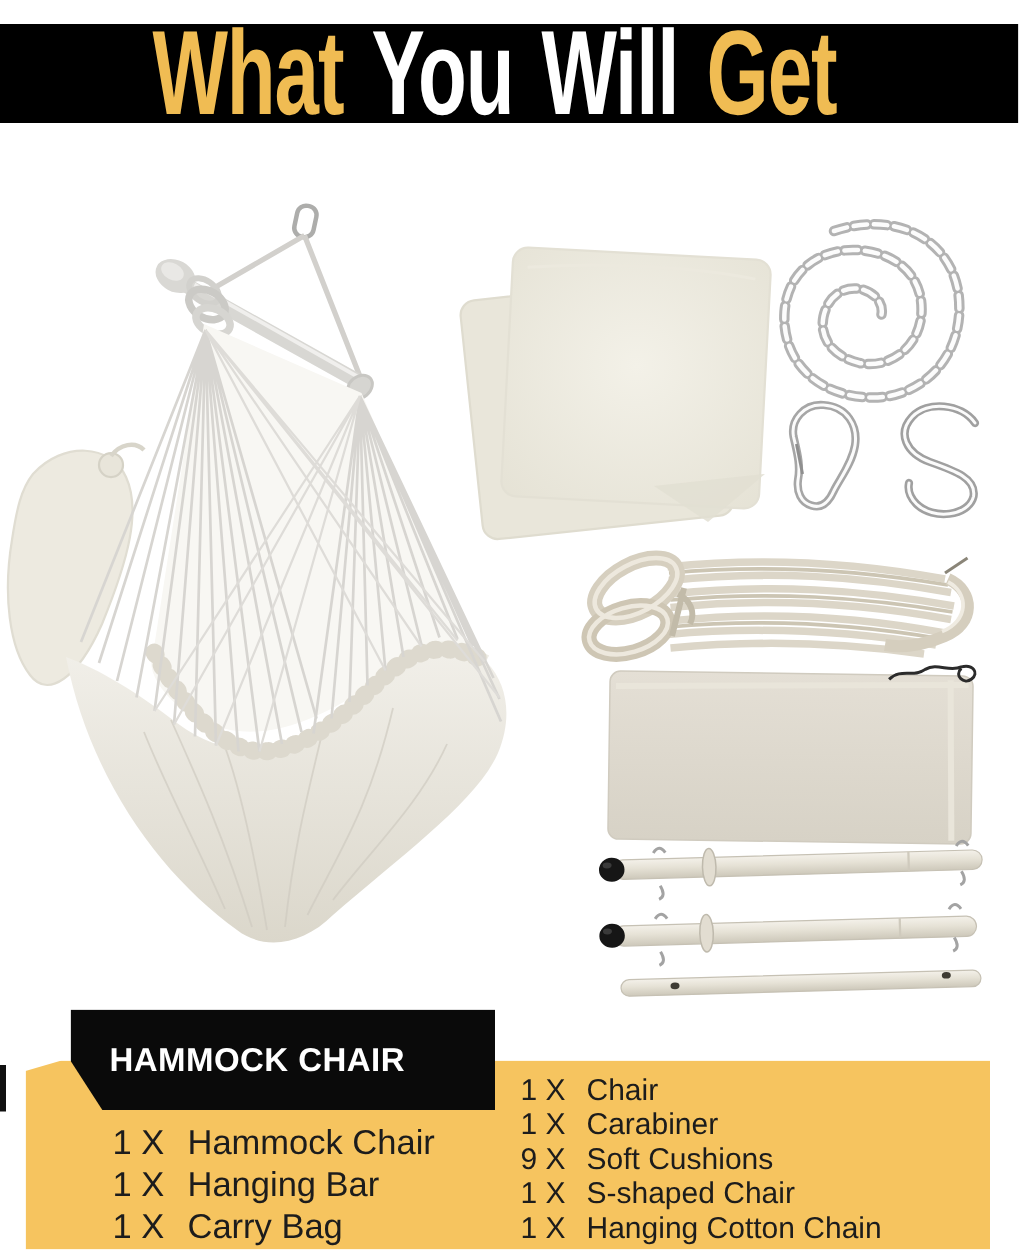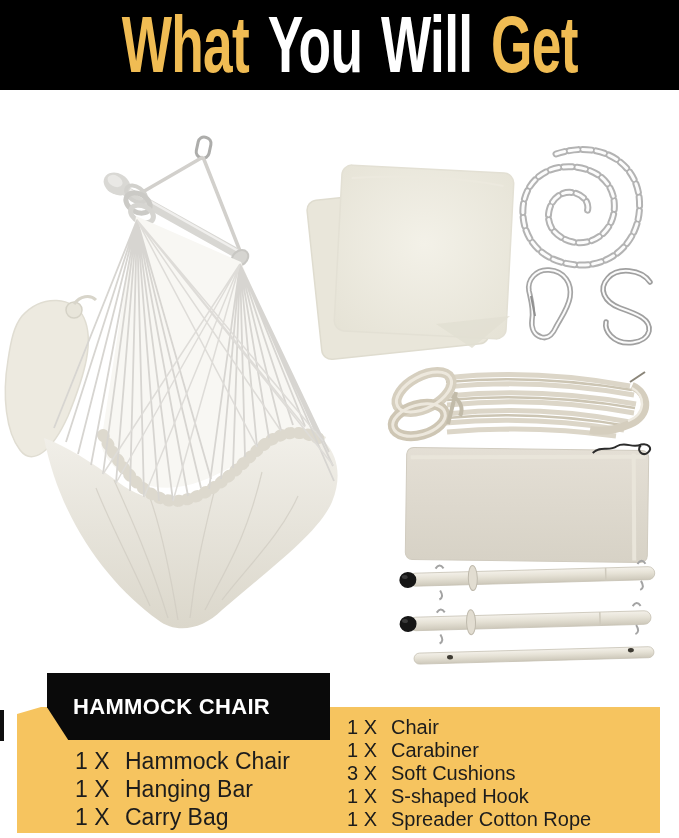--- a/index.html
+++ b/index.html
@@ -2,22 +2,22 @@
 <html><head>
 <meta charset="utf-8">
 <style>
   html,body{margin:0;padding:0;background:#ffffff;}
   .page{
     position:relative;width:679px;height:838px;overflow:hidden;
     background:#ffffff;font-family:"Liberation Sans",sans-serif;
   }
   
   .banner{
-    position:absolute;left:0;top:0;width:679px;height:90px;
-    background:#000000;display:flex;align-items:center;justify-content:flex-end;
+    position:absolute;left:0;top:16px;width:679px;height:66px;
+    background:#000000;display:flex;align-items:center;justify-content:flex-start;
   }
   .banner-title{
     display:flex;align-items:baseline;
     font-weight:700;font-size:74px;line-height:74px;letter-spacing:-1px;
     transform:scale(0.72,1.08);transform-origin:50% 55%;
     white-space:nowrap;
   }
   .banner-title .word{margin:0 13px;}
   
   .art{position:absolute;left:0;top:0;}
@@ -212,26 +212,26 @@
   <div class="list list-right">
     <div class="row">
       <span class="qty">1 X</span>
       <span class="label">Chair</span>
     </div>
     <div class="row">
       <span class="qty">1 X</span>
       <span class="label">Carabiner</span>
     </div>
     <div class="row">
-      <span class="qty">3 X</span>
+      <span class="qty">9 X</span>
       <span class="label">Soft Cushions</span>
     </div>
     <div class="row">
       <span class="qty">1 X</span>
-      <span class="label">S-shaped Hook</span>
-    </div>
-    <div class="row">
-      <span class="qty">1 X</span>
-      <span class="label">Spreader Cotton Rope</span>
+      <span class="label">S-shaped Chair</span>
+    </div>
+    <div class="row">
+      <span class="qty">1 X</span>
+      <span class="label">Hanging Cotton Chain</span>
     </div>
   </div>
 
 </div>
 
 </body></html>

